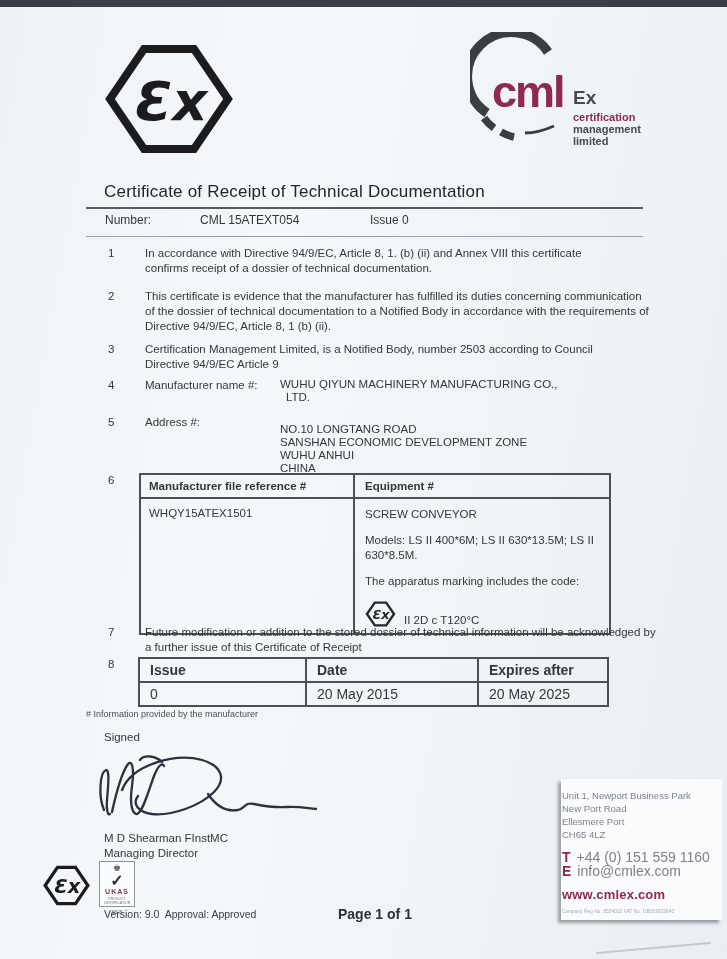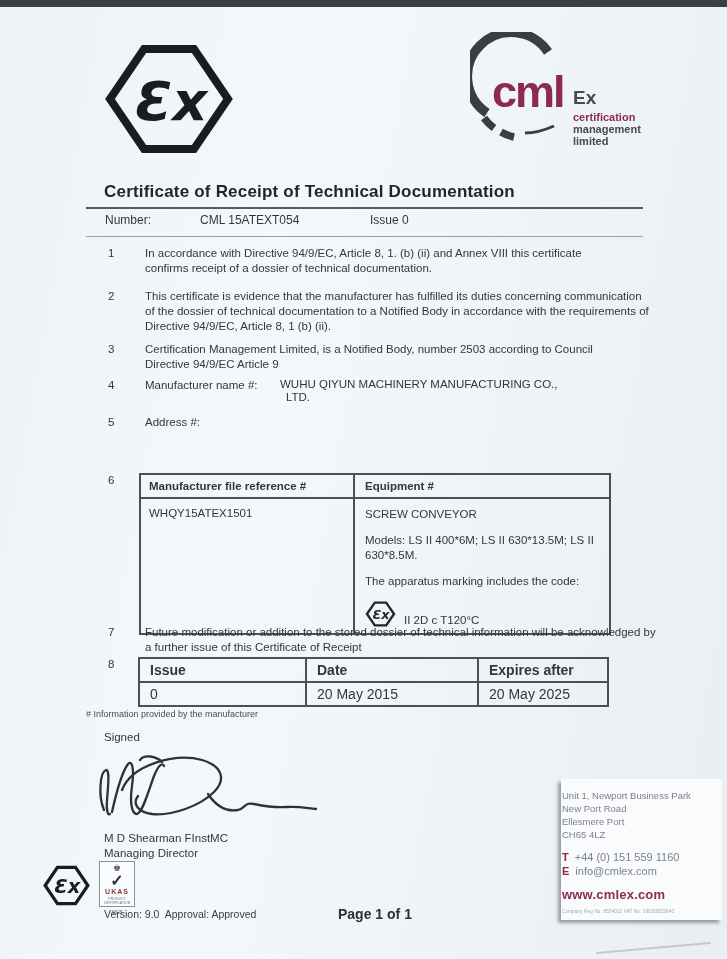--- a/index.html
+++ b/index.html
@@ -7,21 +7,21 @@
     background:linear-gradient(100deg,#edf2f6 0%,#f4f8fa 35%,#eef3f7 70%,#e9eef3 100%);
     font-family:"Liberation Sans",sans-serif;color:#33373c;}
   .topband{position:absolute;top:0;left:0;width:727px;height:7px;background:#3b3e44;}
   .scanline{position:absolute;left:596px;top:947px;width:115px;height:2px;background:#c3c9d0;transform:rotate(-5deg);border-radius:2px;}
 
   
   .exlogo-main{position:absolute;left:104px;top:40px;}
   .cmllogo{position:absolute;left:470px;top:32px;}
 
   
-  .title{position:absolute;left:104px;top:182px;font-size:17px;font-weight:bold;color:#232529;letter-spacing:.2px;}
+  .title{position:absolute;left:104px;top:182px;font-size:17px;font-weight:normal;color:#232529;letter-spacing:.2px;}
   .rule1{position:absolute;left:86px;top:207px;width:557px;height:2px;background:#565b61;}
   .rule2{position:absolute;left:86px;top:236px;width:557px;height:1px;background:#9aa0a7;}
   .numlabel{position:absolute;left:105px;top:213px;font-size:12px;}
   .numvalue{position:absolute;left:200px;top:213px;font-size:12px;}
   .issueval{position:absolute;left:370px;top:213px;font-size:12px;}
 
   
   .item{position:absolute;left:108px;display:flex;font-size:11.5px;line-height:15px;color:#33373c;}
   .item .n{width:37px;flex:none;}
   #i1{top:246px}#i2{top:289px}#i3{top:342px}#i4{top:378px}#i5{top:415px}
@@ -67,21 +67,21 @@
   .ukas-word{font-size:7px;font-weight:bold;letter-spacing:1px;color:#833a3f;line-height:8px;}
   .ukas-cap{font-size:3.5px;color:#6b7076;line-height:4px;margin-top:1px;}
   .ukas-num{font-size:5px;color:#6b7076;margin-top:2px;}
   .version{position:absolute;left:104px;top:908px;font-size:10.5px;white-space:pre;color:#3a3e44;}
   .pagenum{position:absolute;left:338px;top:906px;font-size:14px;font-weight:bold;color:#2c3036;}
 
   
   .card{position:absolute;left:561px;top:779px;width:161px;height:141px;background:#f9fbfc;
     box-shadow:-3px 3px 3px rgba(52,57,66,.45);padding:10px 0 0 1px;box-sizing:border-box;}
   .card .adr div{font-size:9.5px;line-height:13px;color:#7d828a;}
-  .card .row{margin-top:0;font-size:11px;line-height:14px;color:#7d828a;}
+  .card .row{margin-top:0;font-size:14px;line-height:14px;color:#7d828a;}
   .card .rows{margin-top:9px;}
   .card .tag{color:#8e2950;font-weight:bold;margin-right:6px;}
   .card .web{margin-top:9px;font-size:13px;font-weight:bold;color:#8e2950;letter-spacing:.2px;}
   .card .reg{margin-top:7px;font-size:4.5px;color:#a0a6ad;letter-spacing:.2px;}
 </style>
 </head>
 <body>
 
 <div class="page">
   <div class="topband"></div>
@@ -131,20 +131,26 @@
         <div>WUHU QIYUN MACHINERY MANUFACTURING CO.,</div>
         <div class="mfg-l2">LTD.</div>
       </div>
     </div>
   </div>
 
   <div class="item addr" id="i5">
     <div class="n">5</div>
     <div class="b lv">
       <div class="lbl">Address #:</div>
+      <div class="val">
+        <div>NO.10 LONGTANG ROAD</div>
+        <div>SANSHAN ECONOMIC DEVELOPMENT ZONE</div>
+        <div>WUHU ANHUI</div>
+        <div>CHINA</div>
+      </div>
     </div>
   </div>
 
   <div class="item" id="i6">
     <div class="n">6</div>
   </div>
 
   <div class="t6">
     <div class="hrow">
       <div class="c1">Manufacturer file reference #</div>

